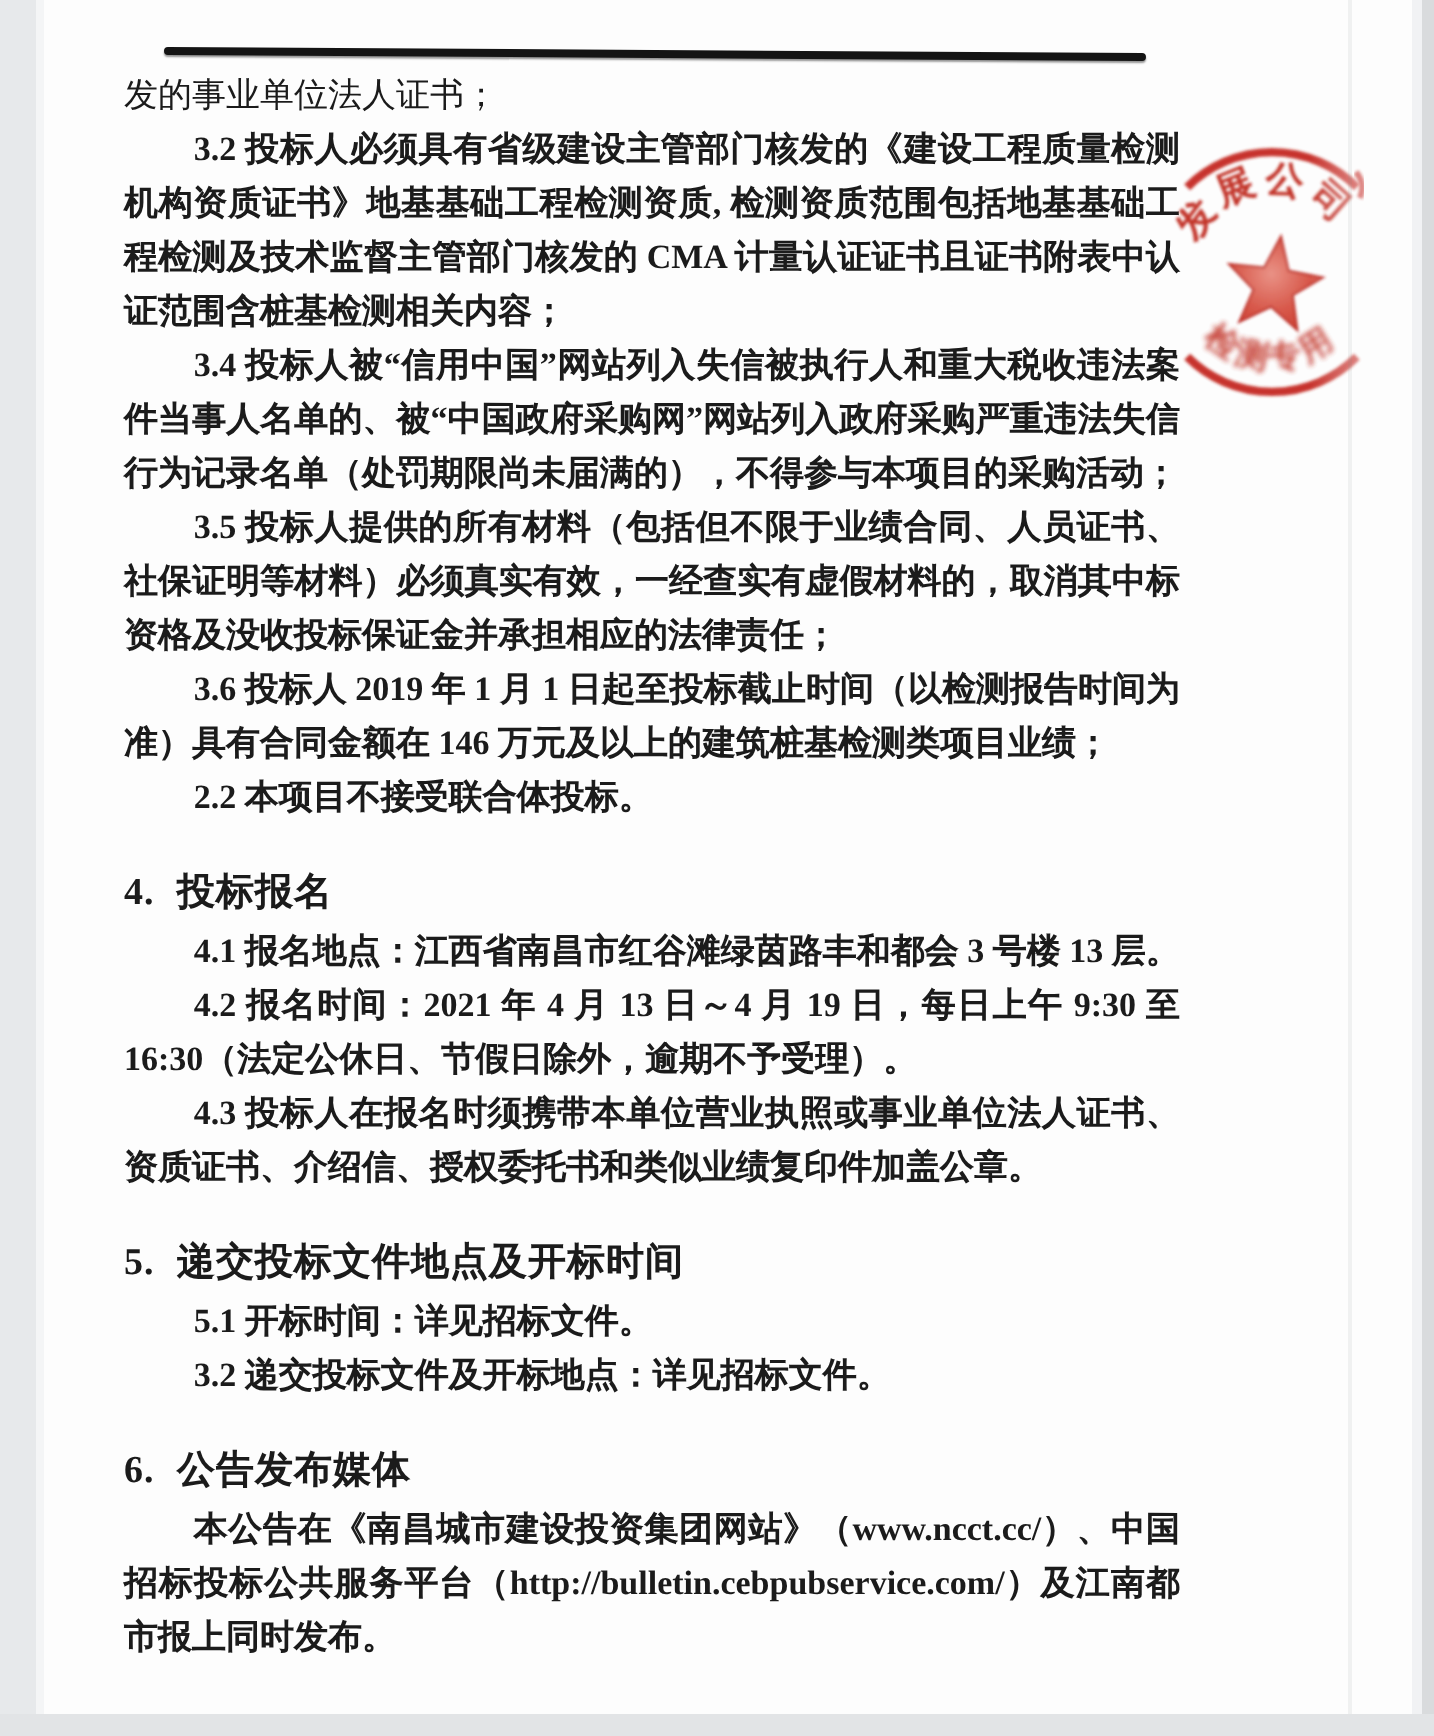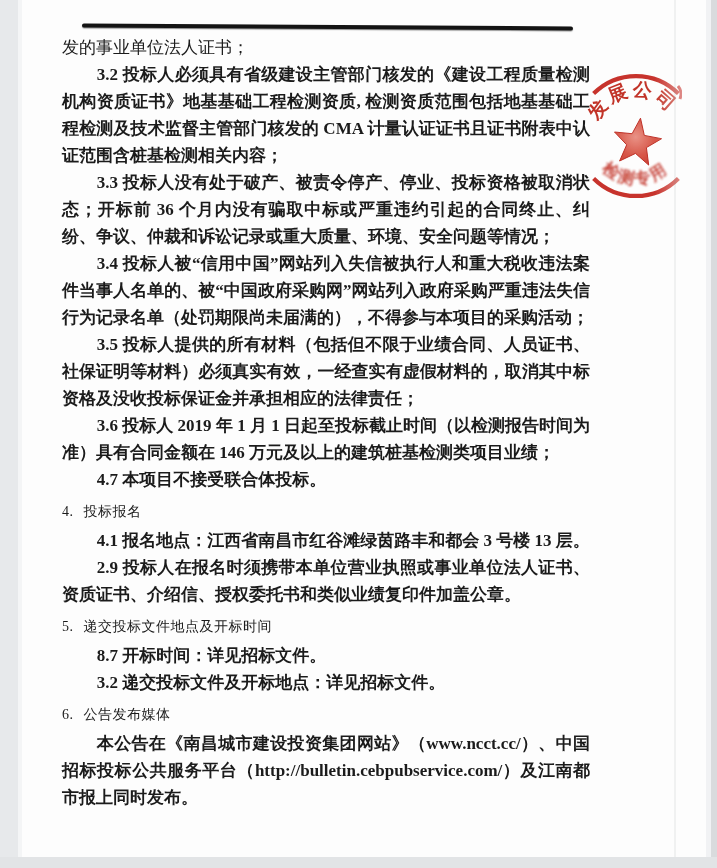--- a/index.html
+++ b/index.html
@@ -20,49 +20,49 @@
     transform:rotate(0.35deg);border-radius:2px;box-shadow:0 1px 1px rgba(20,20,20,.45);
   }
   
   .content{
     position:absolute;left:62px;top:34px;width:528px;
     font-size:17px;line-height:27px;color:#1b1b1b;text-align:justify;
   }
   .content p{margin:0;}
   .content p.ind{text-indent:2.05em;font-weight:bold;}
   .content h2{
-    font-size:14px;line-height:27px;font-weight:normal;margin:5px 0 2px;
+    font-size:19px;line-height:27px;font-weight:bold;margin:21px 0 2px;
     word-spacing:6px;letter-spacing:.5px;
   }
   
   .stamp{position:absolute;left:568px;top:66px;width:140px;height:150px;opacity:.92;}
   .stamp svg{display:block;}
 </style>
 </head>
 <body>
 
 <div class="scan">
 
   <div class="top-rule"></div>
 
   <div class="content">
     <p>发的事业单位法人证书；</p>
     <p class="ind">3.2 投标人必须具有省级建设主管部门核发的《建设工程质量检测机构资质证书》地基基础工程检测资质, 检测资质范围包括地基基础工程检测及技术监督主管部门核发的 CMA 计量认证证书且证书附表中认证范围含桩基检测相关内容；</p>
-    <p class="ind">3.3 投标人没有处于破产、被责令停产、停业、投标资格被取消状态；开标前 36 个月内没有骗取中标或严重违约引起的合同终止、纠纷、争议、仲裁和诉讼记录或重大质量、环境、安全问题等情况；</p>
     <p class="ind">3.4 投标人被“信用中国”网站列入失信被执行人和重大税收违法案件当事人名单的、被“中国政府采购网”网站列入政府采购严重违法失信行为记录名单（处罚期限尚未届满的），不得参与本项目的采购活动；</p>
     <p class="ind">3.5 投标人提供的所有材料（包括但不限于业绩合同、人员证书、社保证明等材料）必须真实有效，一经查实有虚假材料的，取消其中标资格及没收投标保证金并承担相应的法律责任；</p>
     <p class="ind">3.6 投标人 2019 年 1 月 1 日起至投标截止时间（以检测报告时间为准）具有合同金额在 146 万元及以上的建筑桩基检测类项目业绩；</p>
-    <p class="ind">4.7 本项目不接受联合体投标。</p>
+    <p class="ind">2.2 本项目不接受联合体投标。</p>
 
     <h2>4. 投标报名</h2>
     <p class="ind">4.1 报名地点：江西省南昌市红谷滩绿茵路丰和都会 3 号楼 13 层。</p>
-    <p class="ind">2.9 投标人在报名时须携带本单位营业执照或事业单位法人证书、资质证书、介绍信、授权委托书和类似业绩复印件加盖公章。</p>
+    <p class="ind">4.2 报名时间：2021 年 4 月 13 日～4 月 19 日，每日上午 9:30 至 16:30（法定公休日、节假日除外，逾期不予受理）。</p>
+    <p class="ind">4.3 投标人在报名时须携带本单位营业执照或事业单位法人证书、资质证书、介绍信、授权委托书和类似业绩复印件加盖公章。</p>
 
     <h2>5. 递交投标文件地点及开标时间</h2>
-    <p class="ind">8.7 开标时间：详见招标文件。</p>
+    <p class="ind">5.1 开标时间：详见招标文件。</p>
     <p class="ind">3.2 递交投标文件及开标地点：详见招标文件。</p>
 
     <h2>6. 公告发布媒体</h2>
     <p class="ind">本公告在《南昌城市建设投资集团网站》（www.ncct.cc/）、中国招标投标公共服务平台（http://bulletin.cebpubservice.com/）及江南都市报上同时发布。</p>
   </div>
 
   <div class="stamp">
     <svg width="140" height="150" viewBox="0 0 140 150" xmlns="http://www.w3.org/2000/svg">
       <defs>
         <filter id="smudge1" x="-20%" y="-20%" width="140%" height="140%">

